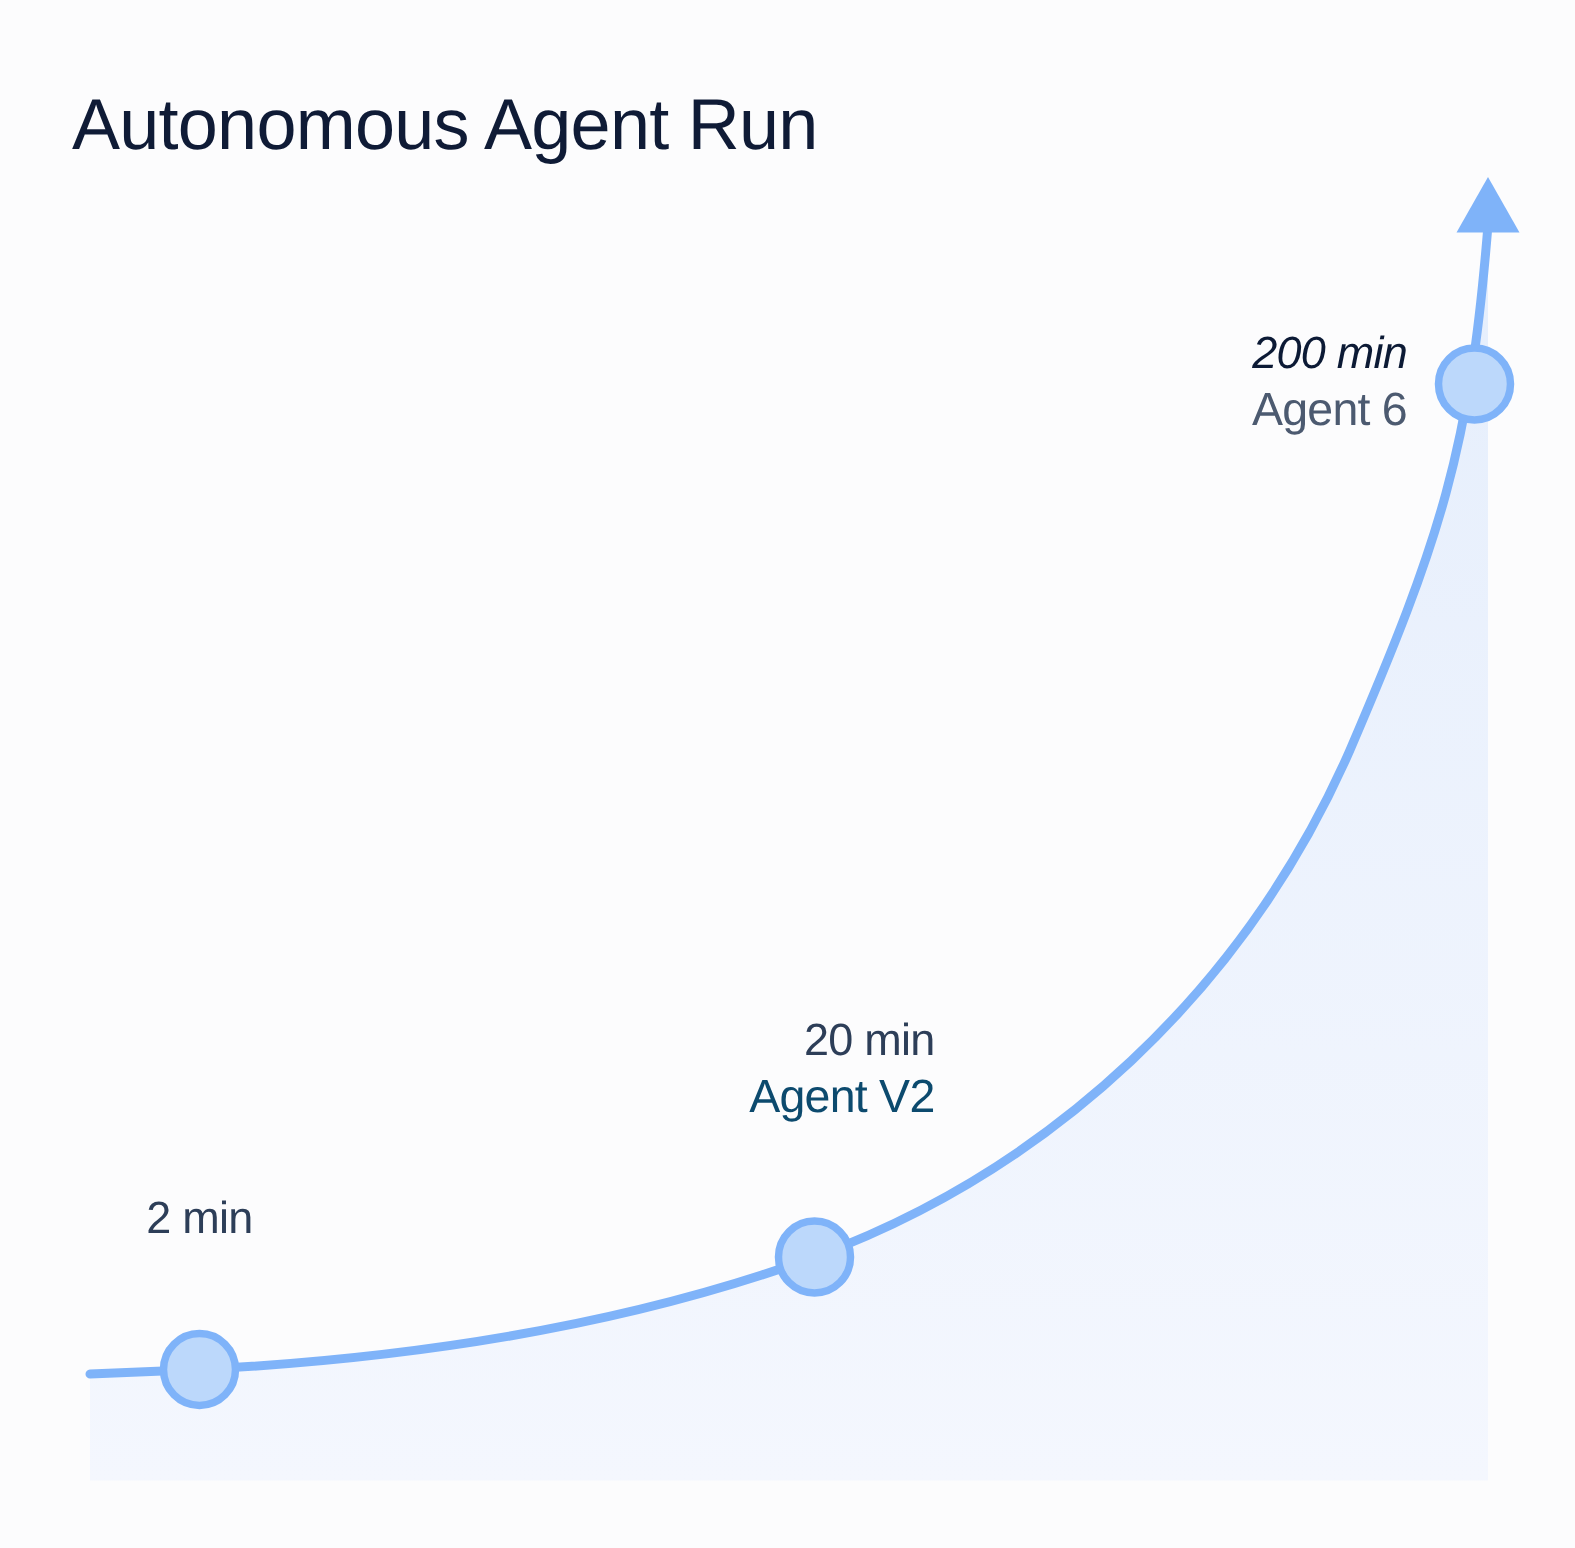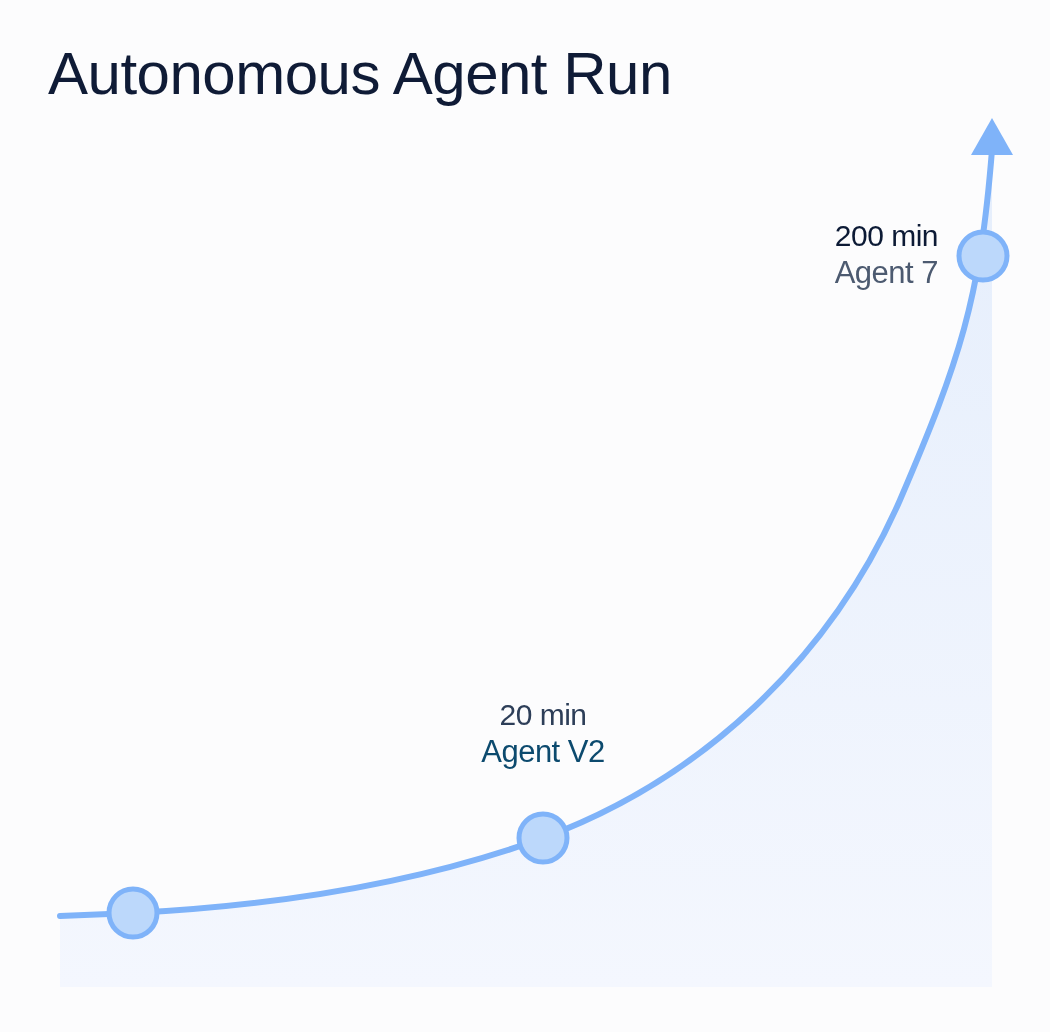--- a/index.html
+++ b/index.html
@@ -1,25 +1,25 @@
 <!DOCTYPE html>
 <html><head>
 <meta charset="utf-8">
 <style>
   html, body { margin:0; padding:0; }
   body { width:1050px; height:1032px; background:#fcfcfd; position:relative; overflow:hidden;
          font-family:"Liberation Sans", sans-serif; }
-  .title { position:absolute; left:48px; top:44px; font-size:60px; color:#0f1b36; letter-spacing:-0.5px;
+  .title { position:absolute; left:48px; top:60px; font-size:48px; color:#0f1b36; letter-spacing:-0.5px;
            line-height:1; margin:0; font-weight:400; }
   svg.chart { position:absolute; left:0; top:0; }
   .label { position:absolute; text-align:center; line-height:1.2; }
   .label .val { font-size:30px; color:#2d3e58; letter-spacing:-0.5px; display:block; }
   .label .name { font-size:31px; color:#0c4a6e; letter-spacing:-0.5px; display:block; }
   .label.p3 { text-align:right; }
-  .label.p3 .val { color:#0c1a35; }
+  .label.p3 .val { color:#0c1a35;font-style:italic; }
   .label.p3 .name { color:#4c5a70; }
 </style>
 </head>
 <body>
 
 <h1 class="title">Autonomous Agent Run</h1>
 
 <svg class="chart" width="1050" height="1032" viewBox="0 0 1050 1032">
   <defs>
     <linearGradient id="areaGrad" x1="0" y1="0" x2="0" y2="1">
@@ -29,23 +29,24 @@
   </defs>
   <path d="M60,916 L133,913 C250,907 400,890 543,838 C700,780 830,660 900,500 C960,360 980,300 992,130 L992,987 L60,987 Z" fill="url(#areaGrad)"></path>
   <path d="M60,916 L133,913 C250,907 400,890 543,838 C700,780 830,660 900,500 C960,360 980,300 992,150" fill="none" stroke="#7fb3f9" stroke-width="6" stroke-linecap="round"></path>
   <polygon points="992,118 971,155 1013,155" fill="#7fb3f9"></polygon>
   <circle cx="133" cy="913" r="24" fill="#bcd8fb" stroke="#7fb3f9" stroke-width="5"></circle>
   <circle cx="543" cy="838" r="24" fill="#bcd8fb" stroke="#7fb3f9" stroke-width="5"></circle>
   <circle cx="983" cy="256" r="24" fill="#bcd8fb" stroke="#7fb3f9" stroke-width="5"></circle>
 </svg>
 
 <div class="label p1" style="left:58px; top:795px; width:150px;">
+  <span class="val">2 min</span>
 </div>
 
-<div class="label p2" style="left:463px; top:697px; width:160px;">
+<div class="label p2" style="left:463px; top:676px; width:160px;text-align:right;">
   <span class="val">20 min</span>
   <span class="name">Agent V2</span>
 </div>
 
 <div class="label p3" style="left:780px; top:218px; width:158px;">
   <span class="val">200 min</span>
-  <span class="name">Agent 7</span>
+  <span class="name">Agent 6</span>
 </div>
 
 </body></html>

